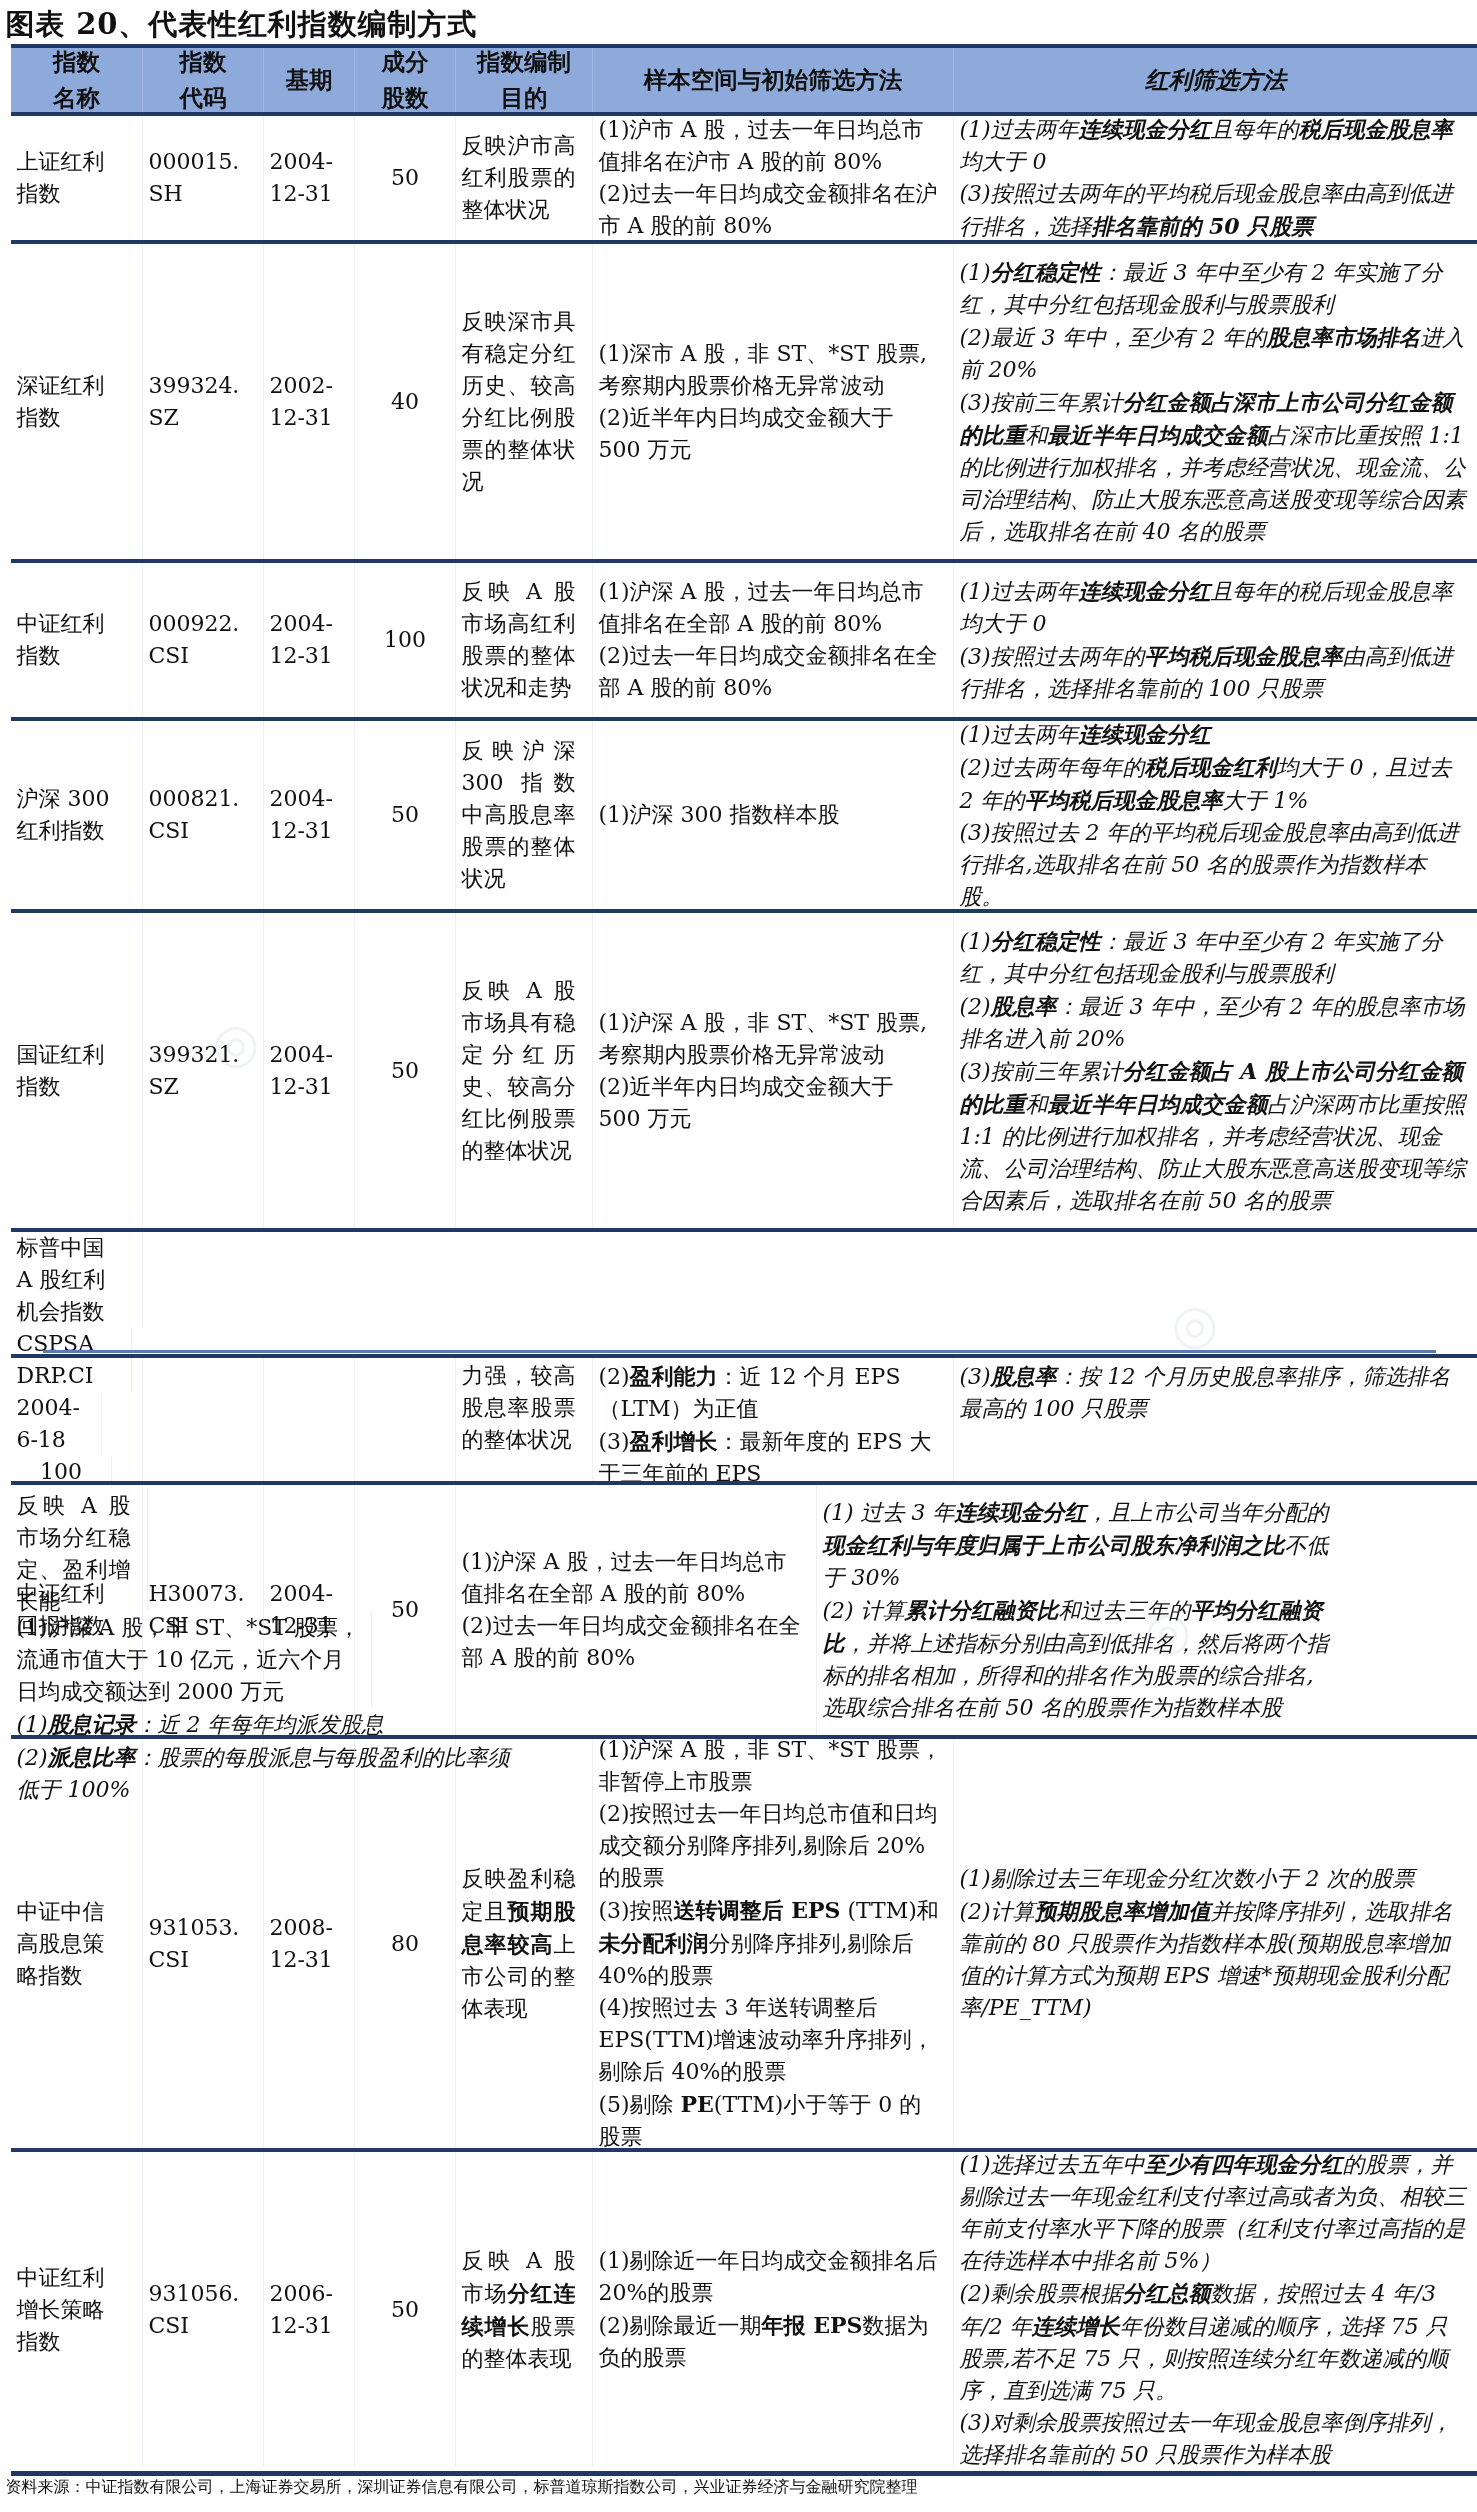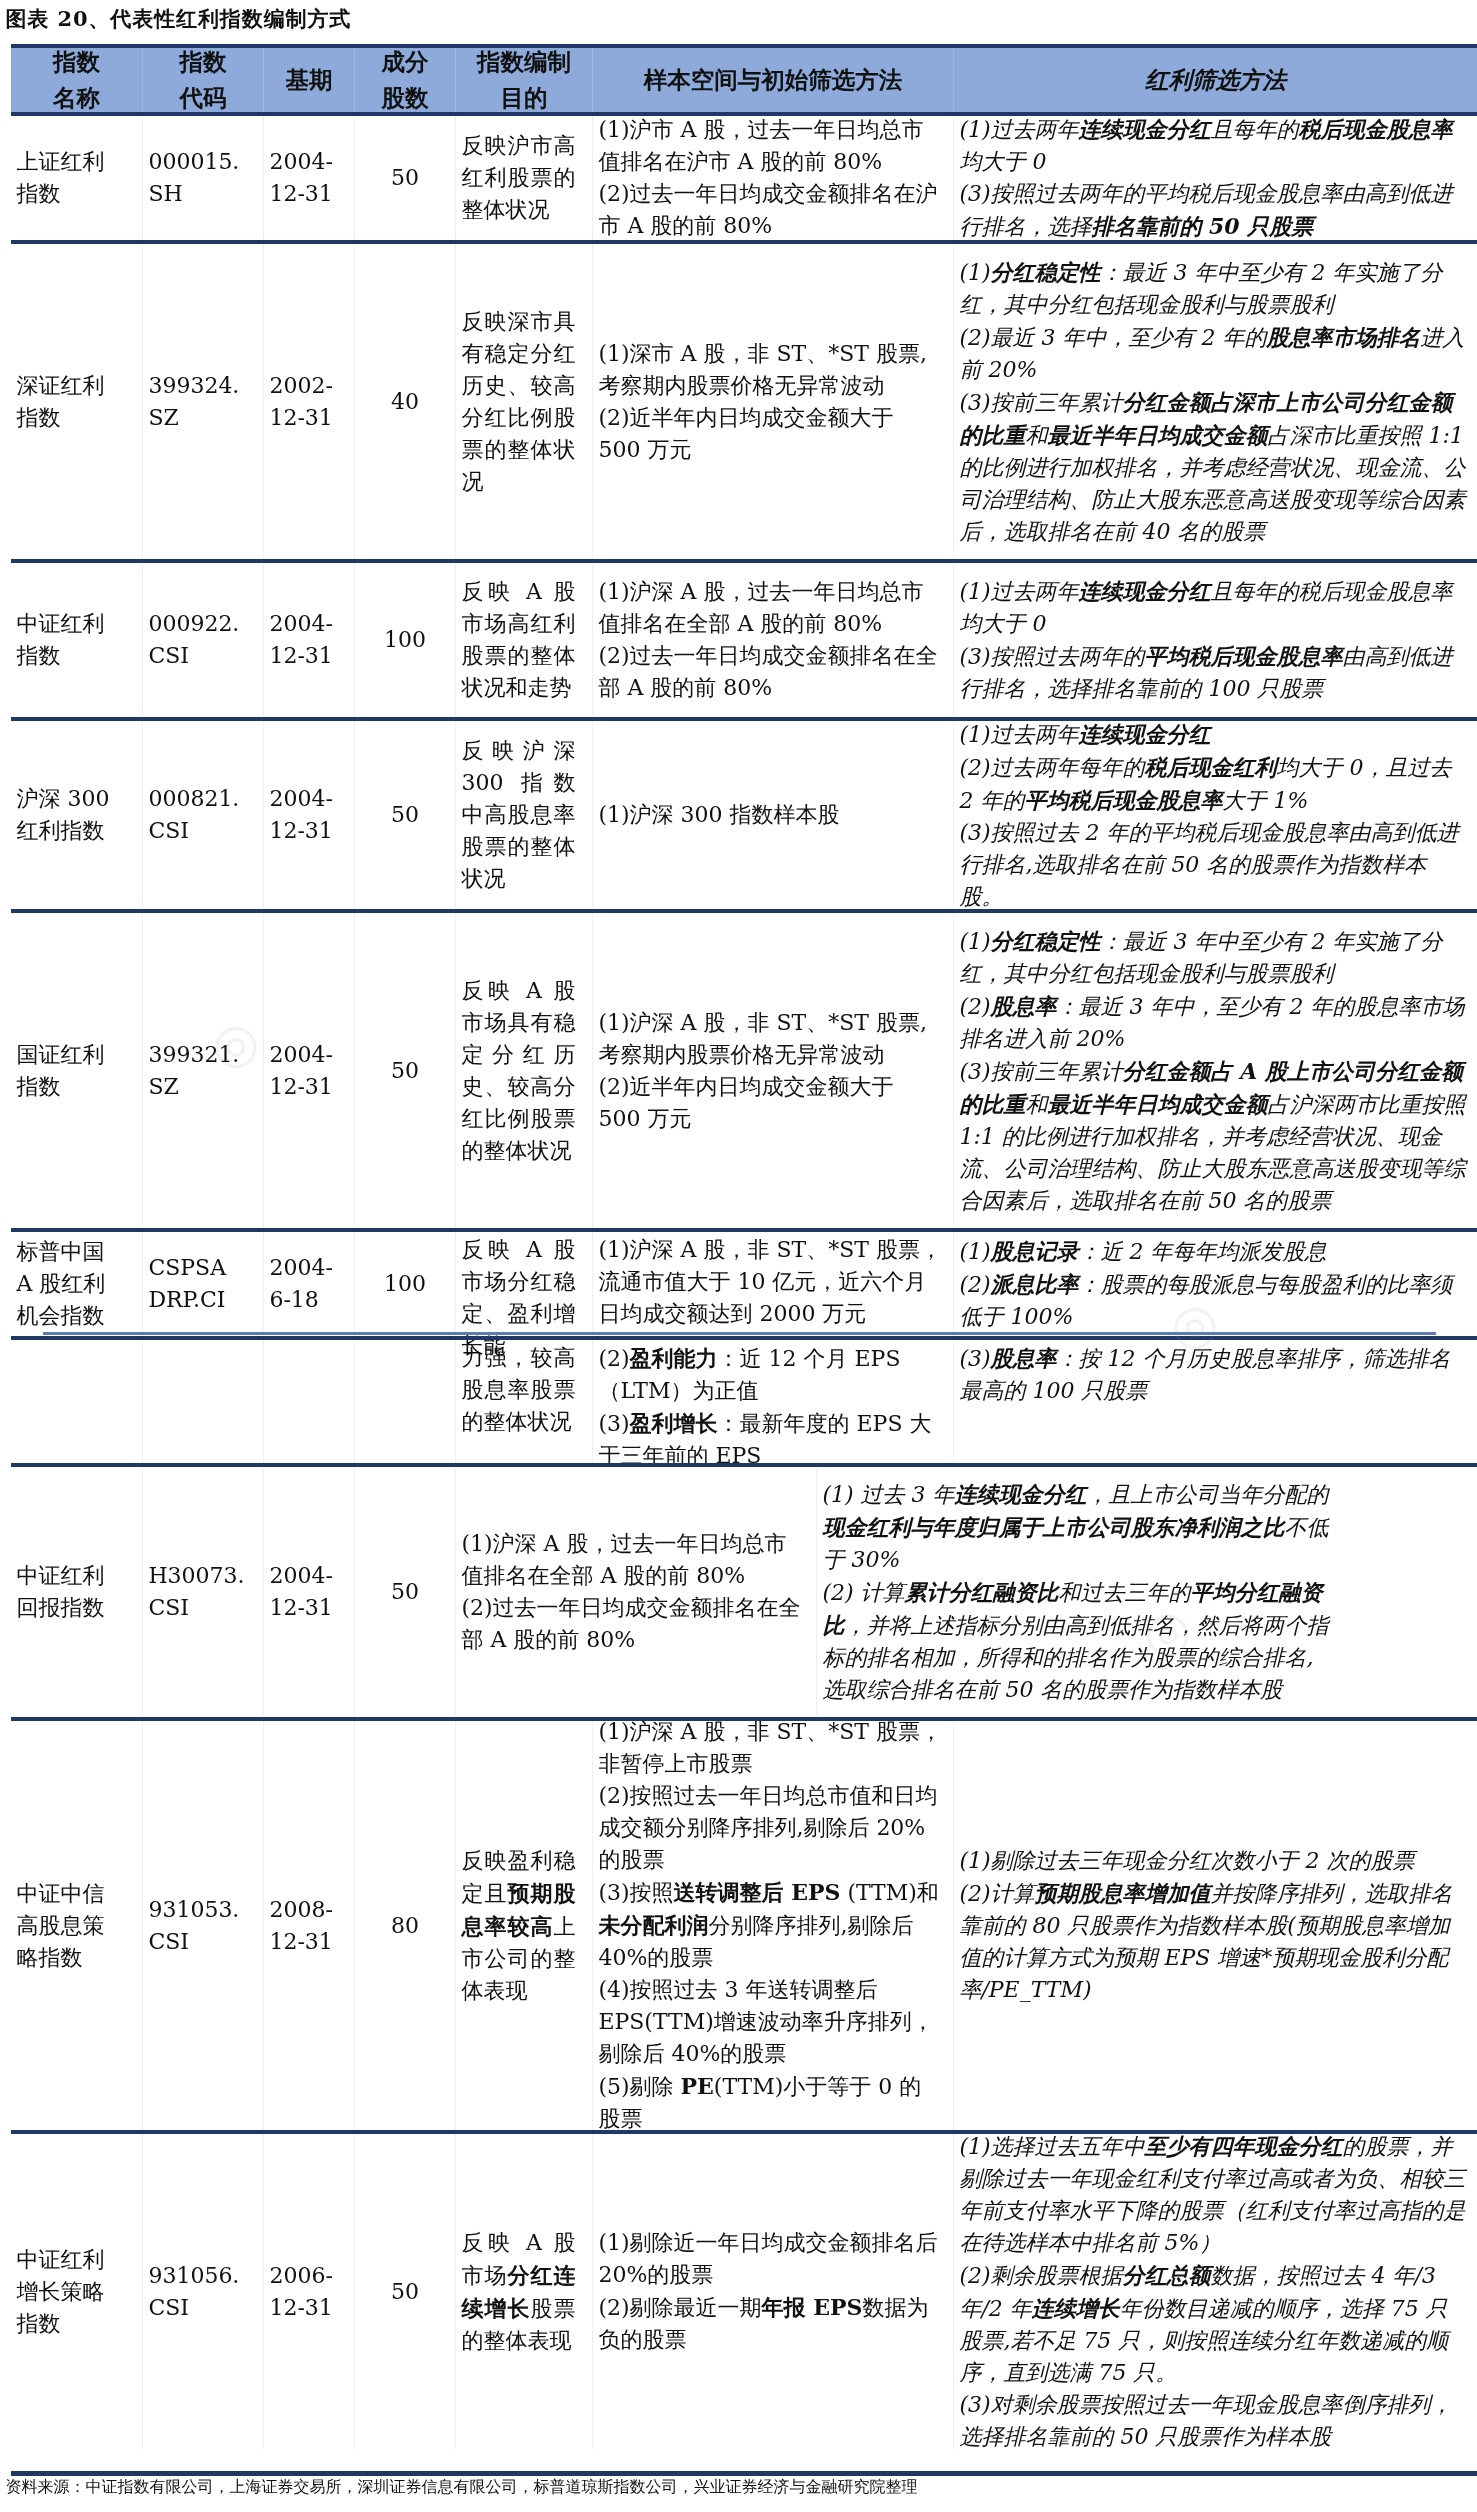--- a/index.html
+++ b/index.html
@@ -1,18 +1,18 @@
 <!DOCTYPE html>
 <html style="font-size:14.5px"><head>
 <meta charset="utf-8">
 <style>
   html, body { margin:0; padding:0; background:#ffffff; }
   body { width:1477px; height:2512px; position:relative; overflow:hidden;
          font-family:"DejaVu Serif","Liberation Serif",serif; color:#111; }
-  .title { position:absolute; left:5.4px; top:5.4px; font-size:21px; font-weight:bold; letter-spacing:0.9px; white-space:nowrap; }
+  .title { position:absolute; left:5.4px; top:5.4px; font-size:29px; font-weight:bold; letter-spacing:0.9px; white-space:nowrap; }
   .tbl { position:absolute; left:11px; top:44px; width:1466px; }
   .row { position:relative; display:flex; width:100%; box-sizing:border-box; border-top:4.5px solid #1f3864; }
   .row.header { background:#8eaadb; height:68px; }
   .row.cont { border-top:4.5px solid #1f3864; }
   .row.cont::before { content:""; position:absolute; left:32px; right:41px; top:-8.1px; height:2.7px; background:#5b7bb1; }
   .cell { box-sizing:border-box; height:100%; display:flex; align-items:center; font-size:22px; line-height:32px; padding:0 5.4px; border-right:0.9px solid rgba(200,210,230,0.35); }
   .cell:last-child { border-right:none; }
   .c1 { width:132px; }
   .c2 { width:121px; }
   .c3 { width:91px; }
@@ -200,21 +200,21 @@
         <div class="cell c6">
           <span class="txt">(1)沪深 A 股，非 ST、*ST 股票,考察期内股票价格无异常波动
 (2)近半年内日均成交金额大于 500 万元</span>
         </div>
         <div class="cell c7">
           <span class="txt">(1)<b>分红稳定性</b>：最近 3 年中至少有 2 年实施了分红，其中分红包括现金股利与股票股利
 (2)<b>股息率</b>：最近 3 年中，至少有 2 年的股息率市场排名进入前 20%
 (3)按前三年累计<b>分红金额占 A 股上市公司分红金额的比重</b>和<b>最近半年日均成交金额</b>占沪深两市比重按照 1:1 的比例进行加权排名，并考虑经营状况、现金流、公司治理结构、防止大股东恶意高送股变现等综合因素后，选取排名在前 50 名的股票</span>
         </div>
       </div>
-      <div class="row" style="height: 108px;">
+      <div class="row" style="height: 126px; flex-direction: column;">
         <div class="cell c1">
           <span class="txt">标普中国
 A 股红利
 机会指数</span>
         </div>
         <div class="cell c2">
           <span class="txt">CSPSA
 DRP.CI</span>
         </div>
         <div class="cell c3">

